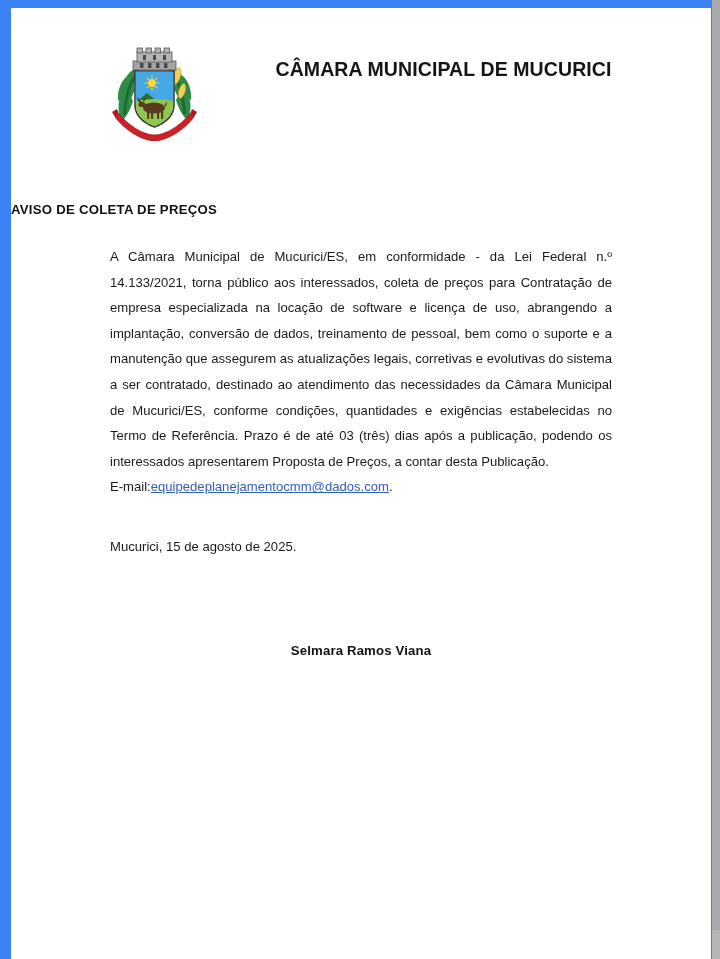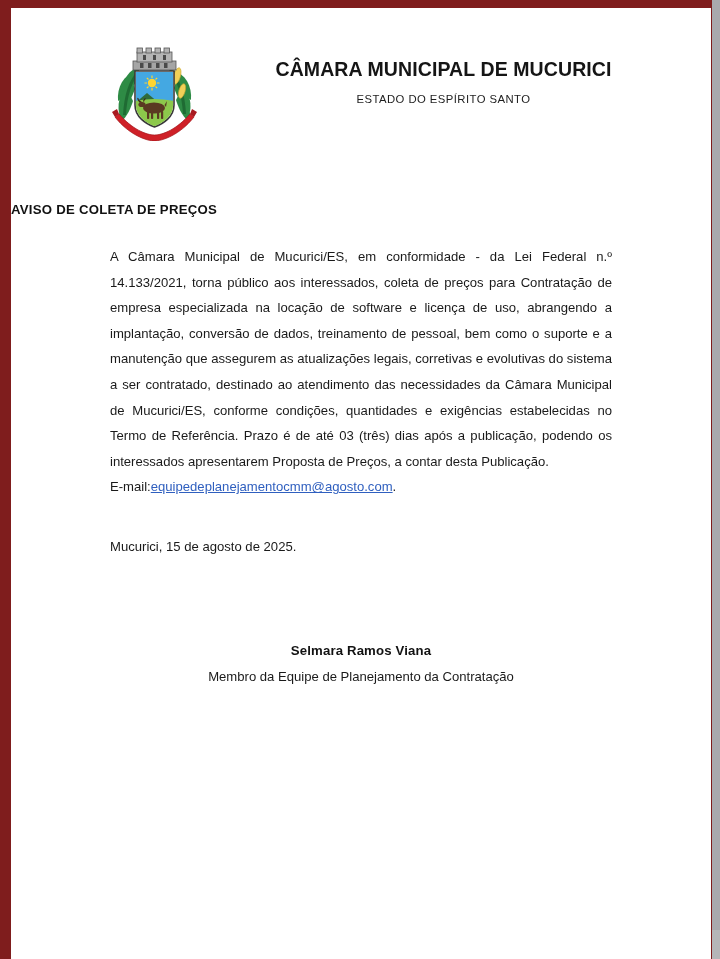--- a/index.html
+++ b/index.html
@@ -13,21 +13,21 @@
     overflow: hidden;
     font-family: "Liberation Sans", sans-serif;
     -webkit-font-smoothing: antialiased;
   }
 
   
   .viewer {
     position: relative;
     width: 720px;
     height: 959px;
-    background: #7f1d1d;
+    background: #3b82f6;
     box-sizing: border-box;
   }
   .scrollbar-track {
     position: absolute;
     top: 0;
     right: 0;
     width: 8px;
     height: 959px;
     background: #b5b5b8;
   }
@@ -245,36 +245,34 @@
           <g>
             <path d="M8 74 C22 92 40 98 47.5 98 C55 98 73 92 87 74 L83 71 C70 86 56 92 47.5 92 C39 92 25 86 12 71 Z" fill="#cf2027" stroke="#a01419" stroke-width="0.7"></path>
             <path d="M8 74 L12 71 L10 66 L5 69 Z" fill="#a81a20"></path>
             <path d="M87 74 L83 71 L85 66 L90 69 Z" fill="#a81a20"></path>
           </g>
         </svg>
       </div>
 
       <div class="org-block">
         <div class="org-title">CÂMARA MUNICIPAL DE MUCURICI</div>
-        <div class="org-subtitle">ESTADO DO ESPÍRITO SANTO</div>
       </div>
     </div>
 
     <div class="doc-heading">AVISO DE COLETA DE PREÇOS</div>
 
     <div class="body-text">
       <p>A Câmara Municipal de Mucurici/ES,  em conformidade - da Lei Federal n.º 14.133/2021, torna público aos interessados, coleta de preços para Contratação de empresa especializada na locação de software e licença de uso, abrangendo a implantação, conversão de dados, treinamento de pessoal, bem como o suporte e a manutenção que assegurem as atualizações legais, corretivas e evolutivas do sistema a ser contratado, destinado ao atendimento das necessidades da Câmara Municipal de Mucurici/ES, conforme condições, quantidades e exigências estabelecidas no Termo de Referência. Prazo é de até 03 (três) dias após a publicação, podendo os interessados apresentarem Proposta de Preços, a contar desta Publicação.</p>
-      <p class="nowrap-line"><span>E-mail:</span><a class="email-link" href="#">equipedeplanejamentocmm@agosto.com</a><span>.</span></p>
+      <p class="nowrap-line"><span>E-mail:</span><a class="email-link" href="#">equipedeplanejamentocmm@dados.com</a><span>.</span></p>
     </div>
 
     <div class="date-line">Mucurici, 15 de agosto de 2025.</div>
 
     <div class="signature">
       <div class="sig-name">Selmara Ramos Viana</div>
-      <div class="sig-role">Membro da Equipe de Planejamento da Contratação</div>
     </div>
 
   </div>
 
   <div class="scrollbar-track">
     <div class="scrollbar-thumb"></div>
   </div>
 
 </div>
 

